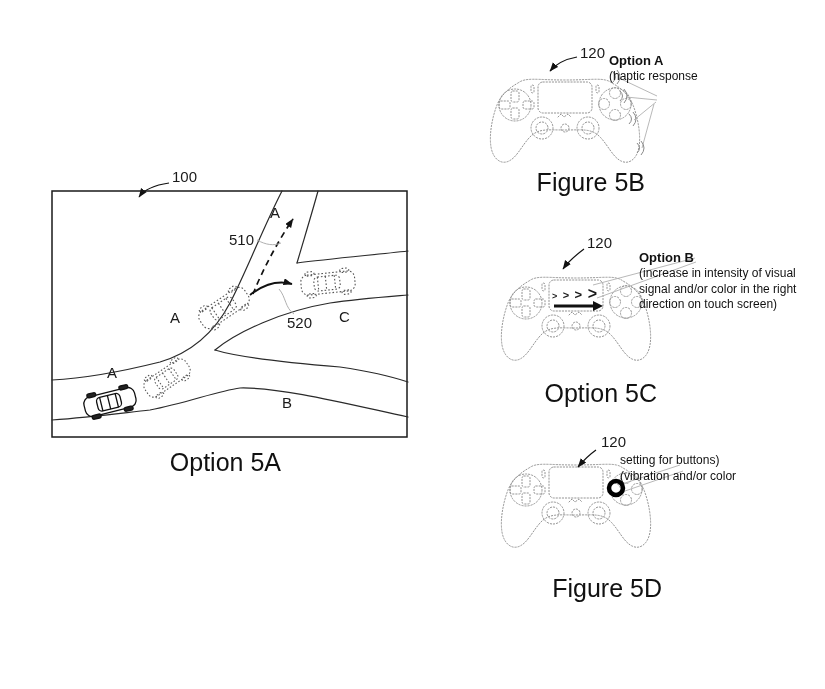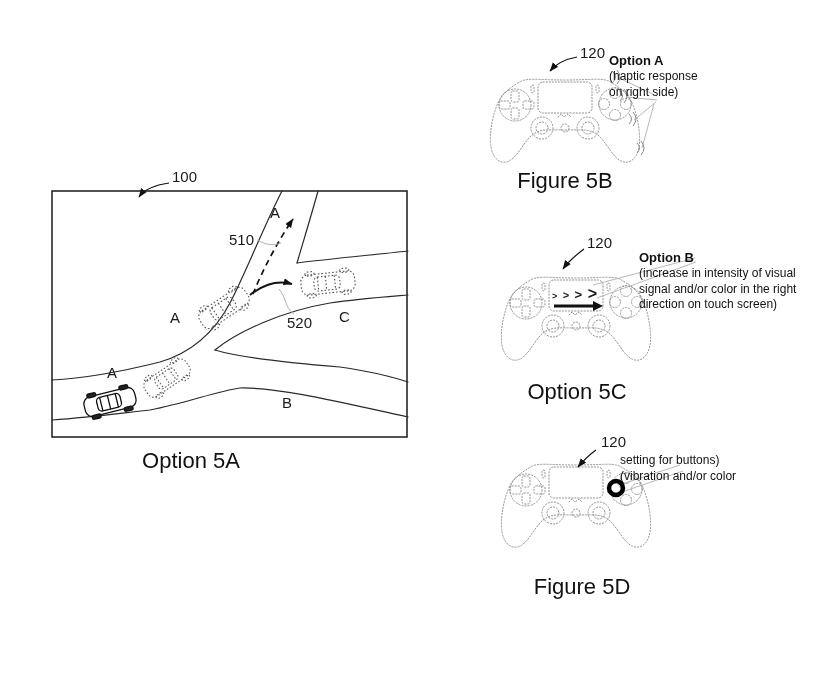--- a/index.html
+++ b/index.html
@@ -1,19 +1,19 @@
 <!DOCTYPE html>
 <html><head>
 <meta charset="utf-8">
 <style>
   html,body{margin:0;padding:0;background:#fff;}
   body{width:825px;height:689px;position:relative;overflow:hidden;
        font-family:"Liberation Sans",sans-serif;color:#111;}
   .panel{position:absolute;}
-  .caption{position:absolute;font-size:22px;color:#111;text-align:center;white-space:nowrap;}
+  .caption{position:absolute;font-size:25px;color:#111;text-align:right;white-space:nowrap;}
   .option{position:absolute;text-align:left;color:#111;}
   .option .title{font-weight:bold;font-size:13px;line-height:17px;display:block;}
   .option .line{font-size:12px;line-height:15.5px;display:block;}
   svg{position:absolute;left:0;top:0;overflow:visible;}
   svg text{fill:#1a1a1a;font-family:"Liberation Sans",sans-serif;}
   .reflbl{font-size:15px;}
   .roadlbl{font-size:15px;}
 </style>
 </head>
 <body>
@@ -150,21 +150,20 @@
     <g stroke="#8a8a8a" stroke-width="1" fill="none">
       <path transform="translate(145,47)" d="M-2,-5 q5,5 0,10 M2,-7 q6,7 0,14"></path>
       <path transform="translate(152,66)" d="M-2,-5 q5,5 0,10 M2,-7 q6,7 0,14"></path>
       <path transform="translate(161,89)" d="M-2,-5 q5,5 0,10 M2,-7 q6,7 0,14"></path>
       <path transform="translate(169,118)" d="M-2,-5 q5,5 0,10 M2,-7 q6,7 0,14"></path>
     </g>
   </svg>
   <div class="option" style="left:139px;top:22px;width:160px;">
     <span class="title">Option A</span>
     <span class="line">(haptic response</span>
-    <span class="line">on right side)</span>
   </div>
   <div class="caption" style="left:15px;top:138px;width:160px;">Figure 5B</div>
 </div>
 
 <div class="panel" id="fig5c" style="left:470px;top:225px;width:355px;height:195px;">
   <svg width="355" height="195">
     <defs>
       <marker id="ah5c" markerWidth="10" markerHeight="8" refX="8.5" refY="3.5" orient="auto" markerUnits="userSpaceOnUse">
         <path d="M0,0 L9,3.5 L0,7 Z" fill="#111"></path>
       </marker>

